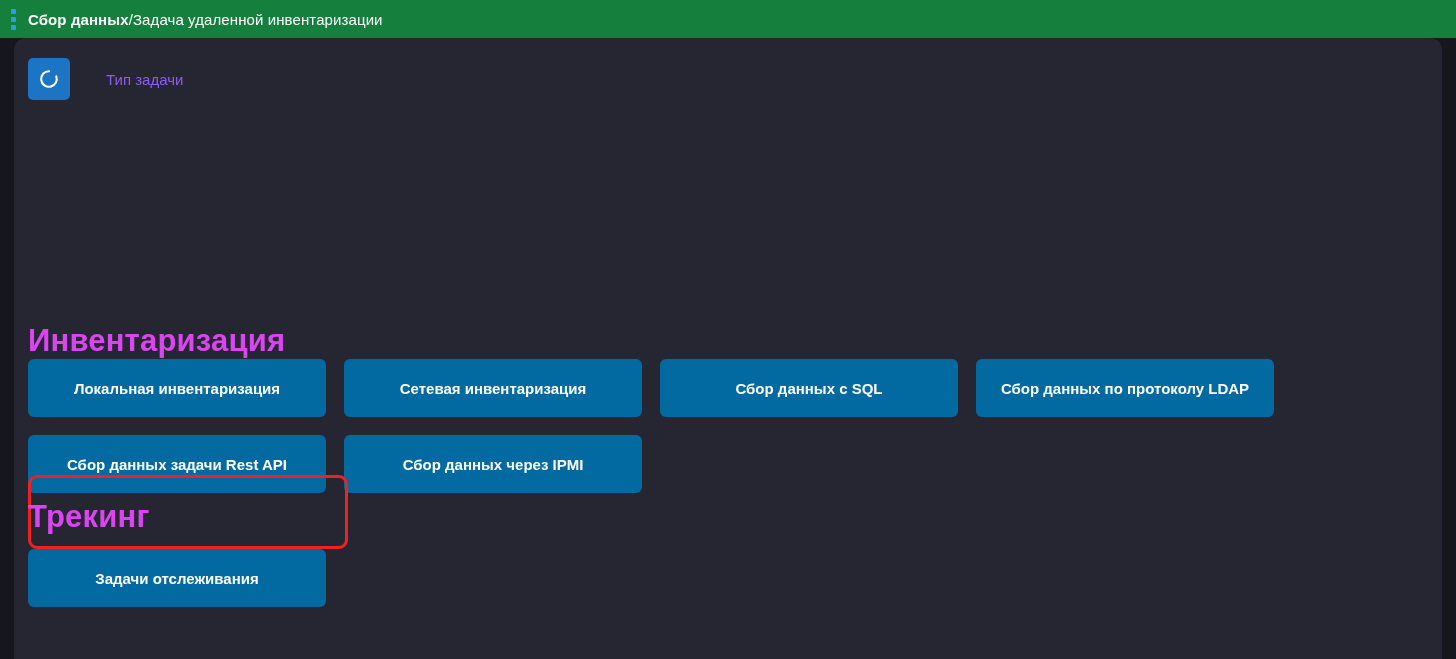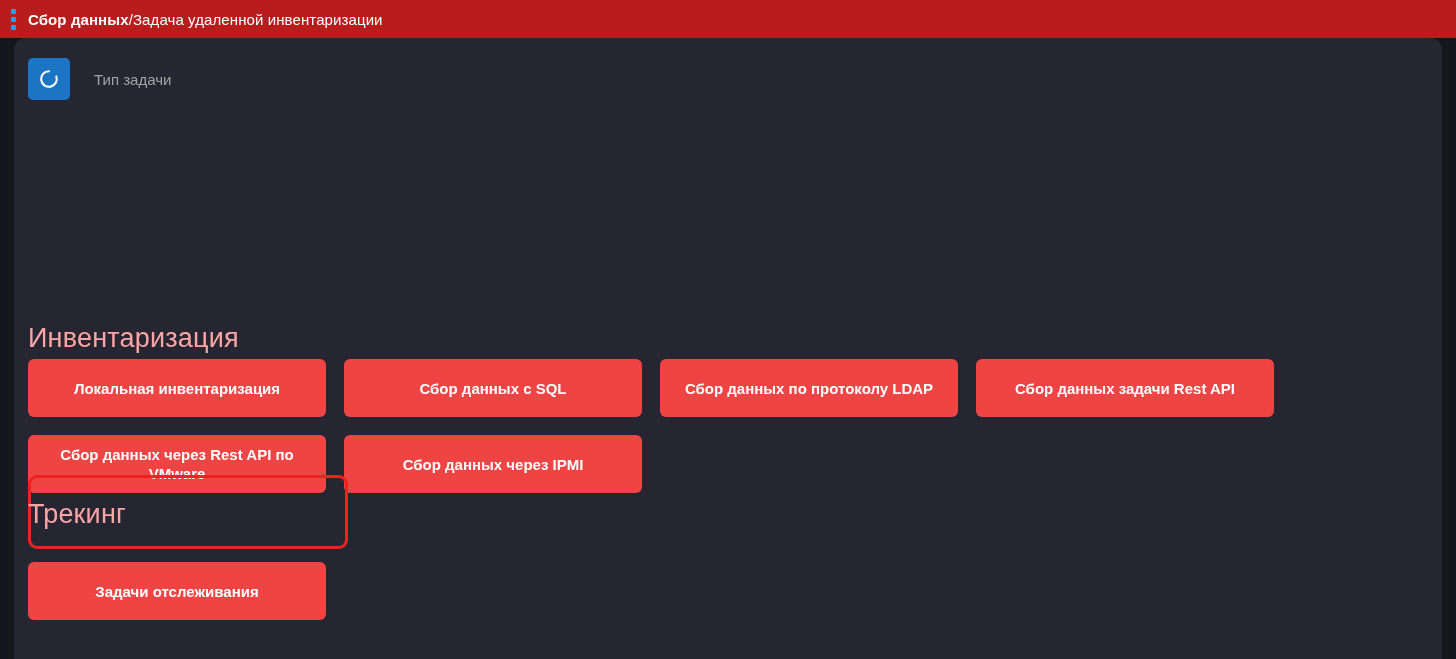--- a/index.html
+++ b/index.html
@@ -18,21 +18,21 @@
 
   
   .topbar {
     position: absolute;
     left: 0;
     top: 0;
     width: 1456px;
     height: 38px;
     display: flex;
     align-items: center;
-    background: #b91c1c;
+    background: #15803d;
   }
   .kebab {
     width: 26px;
     height: 38px;
     display: flex;
     flex-direction: column;
     align-items: center;
     justify-content: center;
     gap: 3px;
     cursor: pointer;
@@ -78,51 +78,51 @@
     width: 42px;
     height: 42px;
     border-radius: 5px;
     background: #1b74c4;
     display: flex;
     align-items: center;
     justify-content: center;
     flex: 0 0 auto;
   }
   .tasktype-label {
-    margin-left: 24px;
+    margin-left: 36px;
     font-size: 15px;
-    color: #a3a3a3;
+    color: #8b5cf6;
   }
 
   
   .section-title {
-    font-size: 27px;
-    font-weight: normal;
-    color: #fca5a5;
+    font-size: 31px;
+    font-weight: bold;
+    color: #d946ef;
     letter-spacing: .2px;
   }
   #inventory-title { position: absolute; left: 14px; top: 285px; }
   #tracking-title  { position: absolute; left: 14px; top: 461px; }
 
   .btn-grid {
     position: absolute;
     left: 14px;
     display: flex;
     flex-wrap: wrap;
     gap: 18px;
   }
   #inventory-grid { top: 321px; width: 1280px; }
-  #tracking-grid  { top: 524px; width: 1280px; }
+  #tracking-grid  { top: 511px; width: 1280px; }
 
   .tile {
     width: 298px;
     height: 58px;
     border: none;
     border-radius: 6px;
-    background: #ef4444;
+    background: #0369a1;
     color: #ffffff;
     font-family: "Liberation Sans", "DejaVu Sans", sans-serif;
     font-size: 15px;
     font-weight: bold;
     line-height: 19px;
     text-align: center;
     cursor: pointer;
     padding: 0 10px;
     box-sizing: border-box;
     display: flex;
@@ -165,24 +165,24 @@
         <path d="M12 4.2 A7.8 7.8 0 1 0 19.3 9.4" fill="none" stroke="#ffffff" stroke-width="2.1" stroke-linecap="round"></path>
       </svg>
     </span>
     <span class="tasktype-label">Тип задачи</span>
   </div>
 
   <div class="section-title" id="inventory-title">Инвентаризация</div>
 
   <div class="btn-grid" id="inventory-grid">
     <button class="tile">Локальная инвентаризация</button>
+    <button class="tile">Сетевая инвентаризация</button>
     <button class="tile">Сбор данных с SQL</button>
     <button class="tile">Сбор данных по протоколу LDAP</button>
     <button class="tile">Сбор данных задачи Rest API</button>
-    <button class="tile">Сбор данных через Rest API по VMware</button>
     <button class="tile">Сбор данных через IPMI</button>
   </div>
 
   <div class="highlight-box"></div>
 
   <div class="section-title" id="tracking-title">Трекинг</div>
 
   <div class="btn-grid" id="tracking-grid">
     <button class="tile">Задачи отслеживания</button>
   </div>

